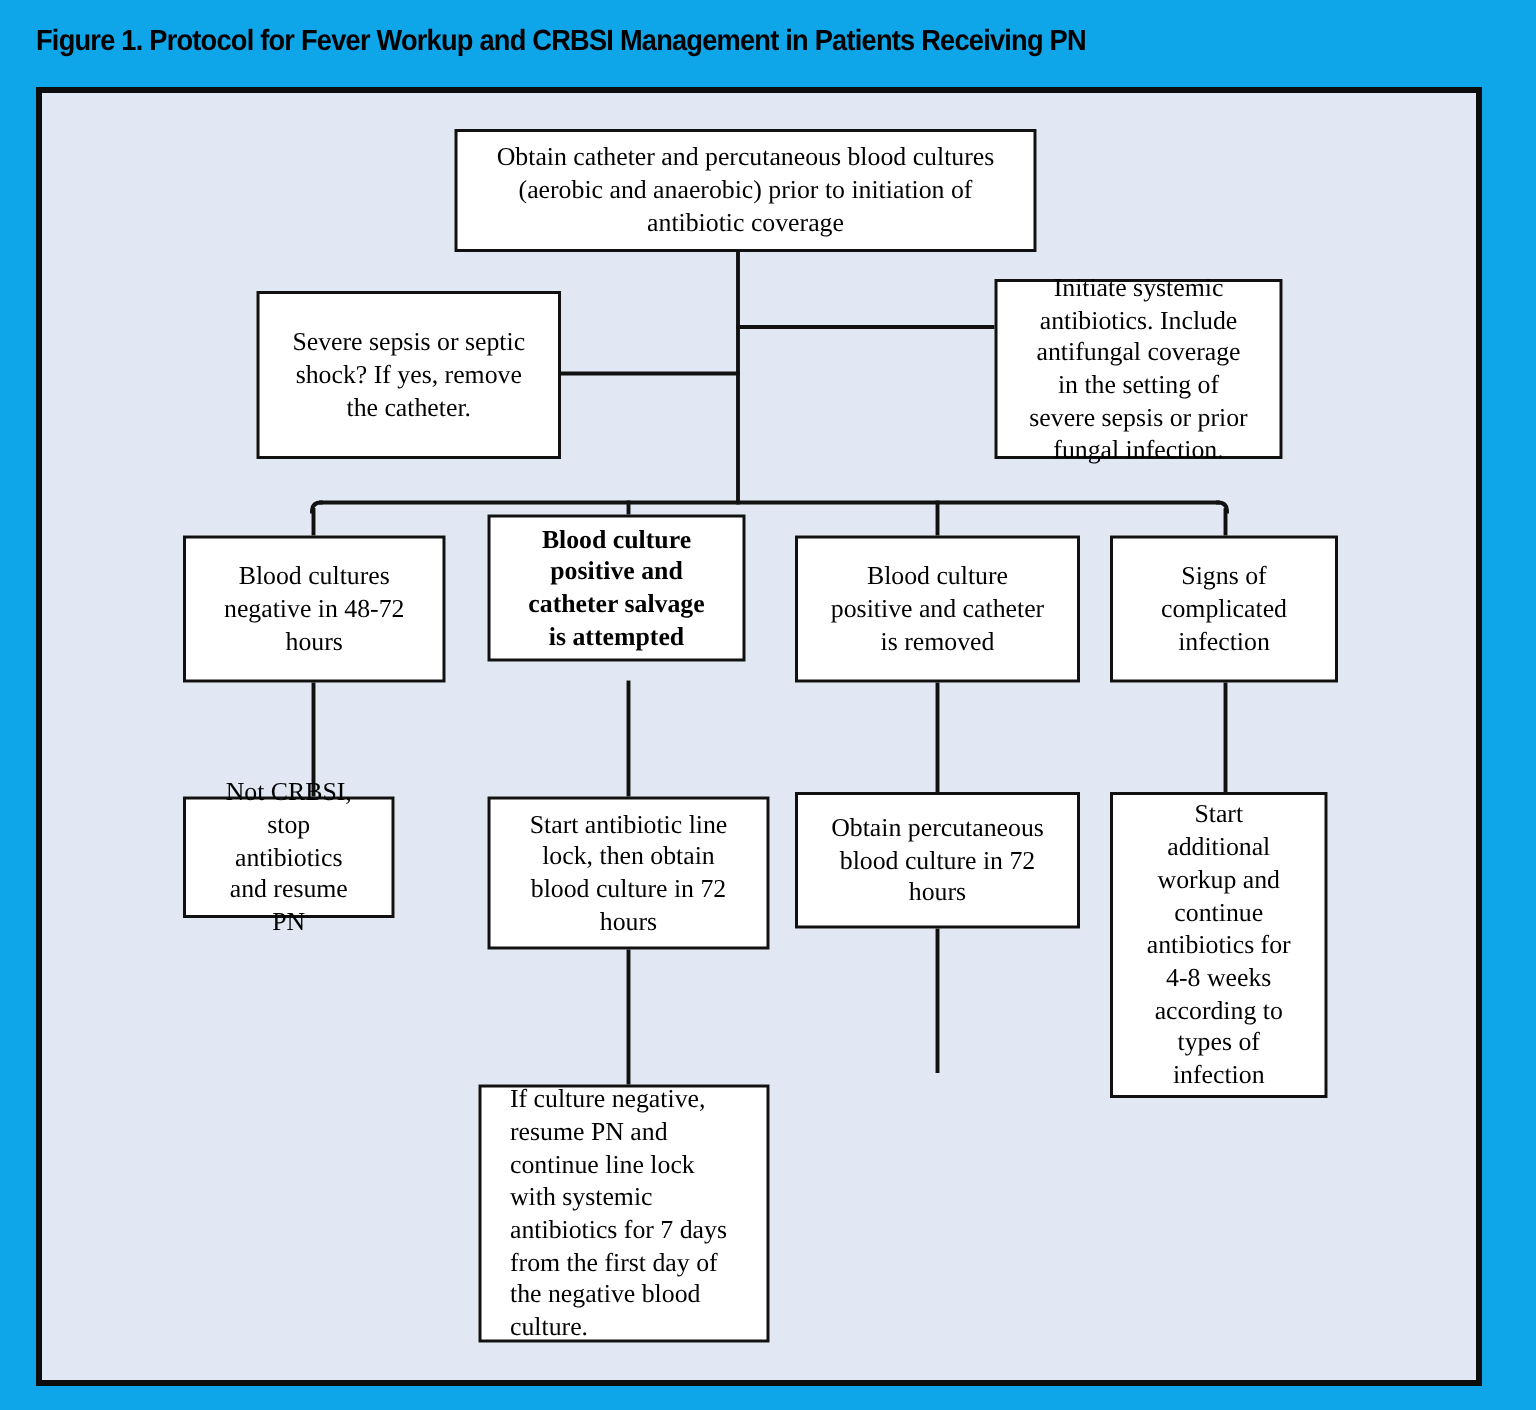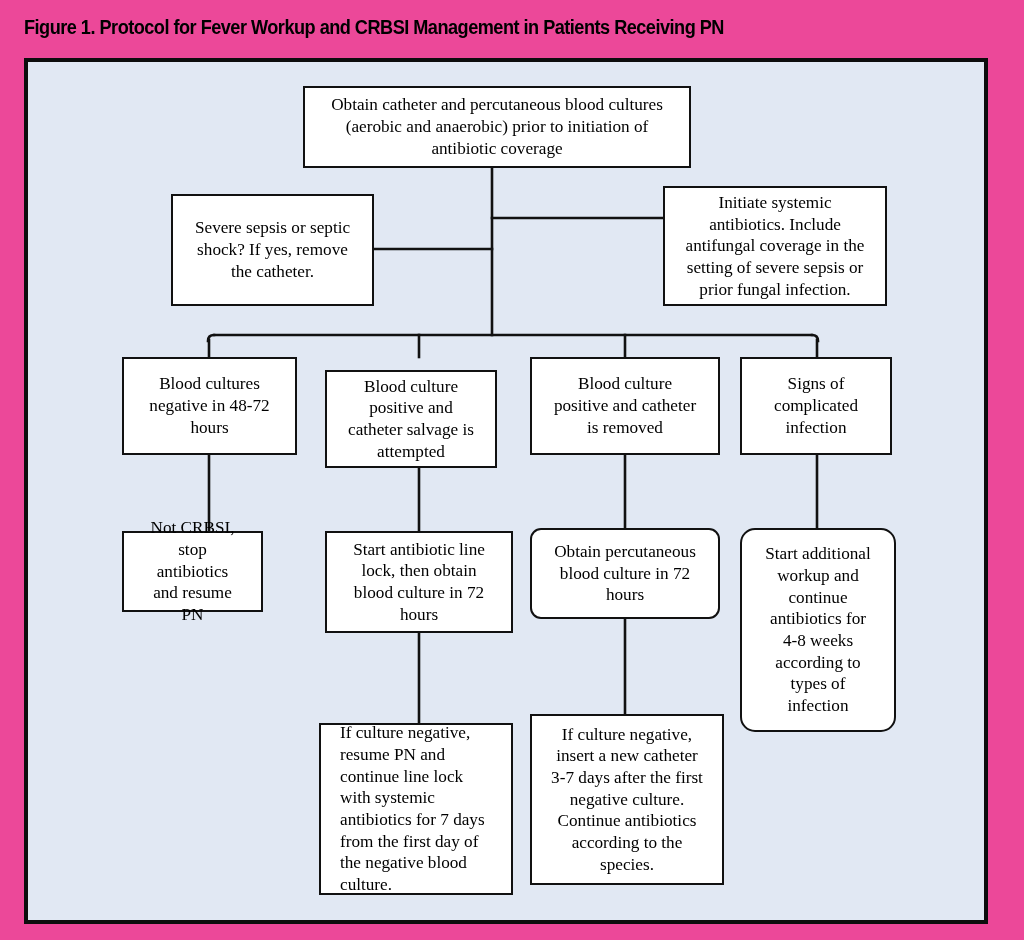--- a/index.html
+++ b/index.html
@@ -10,21 +10,21 @@
   body {
     width: 1024px;
     height: 940px;
     font-family: "Liberation Serif", serif;
     overflow: hidden;
   }
   #root {
     position: relative;
     width: 1024px;
     height: 940px;
-    background: #ec4899;
+    background: #0ea5e9;
   }
   .fig-title {
     position: absolute;
     left: 24px;
     top: 16px;
     width: 960px;
     font-family: "Liberation Sans", sans-serif;
     font-weight: bold;
     font-size: 19.5px;
     letter-spacing: -0.55px;
@@ -111,57 +111,54 @@
   </svg>
 
   <div class="node" style="left:303px; top:86px; width:388px; height:82px;">
     <span>Obtain catheter and percutaneous blood cultures (aerobic and anaerobic) prior to initiation of antibiotic coverage</span>
   </div>
 
   <div class="node" style="left:134px; top:194px; width:203px; height:112px;margin-left:37px;">
     <span>Severe sepsis or septic shock? If yes, remove the catheter.</span>
   </div>
 
-  <div class="node" style="left:663px; top:186px; width:224px; height:120px;">
+  <div class="node" style="left:663px; top:186px; width:192px; height:120px;">
     <span>Initiate systemic antibiotics. Include antifungal coverage in the setting of severe sepsis or prior fungal infection.</span>
   </div>
 
   <div class="node" style="left:122px; top:357px; width:175px; height:98px;">
     <span>Blood cultures negative in 48-72 hours</span>
   </div>
 
-  <div class="node" style="left:325px; top:370px; width:172px; height:98px;">
+  <div class="node" style="left:325px; top:343px; width:172px; height:98px;font-weight:bold;">
     <span>Blood culture positive and catheter salvage is attempted</span>
   </div>
 
   <div class="node" style="left:530px; top:357px; width:190px; height:98px;">
     <span>Blood culture positive and catheter is removed</span>
   </div>
 
   <div class="node" style="left:740px; top:357px; width:152px; height:98px;">
     <span>Signs of complicated infection</span>
   </div>
 
   <div class="node" style="left:122px; top:531px; width:141px; height:81px;">
     <span>Not CRBSI, stop antibiotics and resume PN</span>
   </div>
 
   <div class="node" style="left:325px; top:531px; width:188px; height:102px;">
     <span>Start antibiotic line lock, then obtain blood culture in 72 hours</span>
   </div>
 
-  <div class="node" style="left:530px; top:528px; width:190px; height:91px;border-radius:11px;">
+  <div class="node" style="left:530px; top:528px; width:190px; height:91px;">
     <span>Obtain percutaneous blood culture in 72 hours</span>
   </div>
 
-  <div class="node" style="left:740px; top:528px; width:156px; height:204px;border-radius:15px;">
+  <div class="node" style="left:740px; top:528px; width:145px; height:204px;">
     <span>Start additional workup and continue antibiotics for 4-8 weeks according to types of infection</span>
   </div>
 
   <div class="node align-left" style="left:319px; top:723px; width:194px; height:172px;">
     <span>If culture negative, resume PN and continue line lock with systemic antibiotics for 7 days from the first day of the negative blood culture.</span>
   </div>
 
-  <div class="node" style="left:530px; top:714px; width:194px; height:171px;">
-    <span>If culture negative, insert a new catheter 3-7 days after the first negative culture. Continue antibiotics according to the species.</span>
-  </div>
 
 </div>
 
 </body></html>

